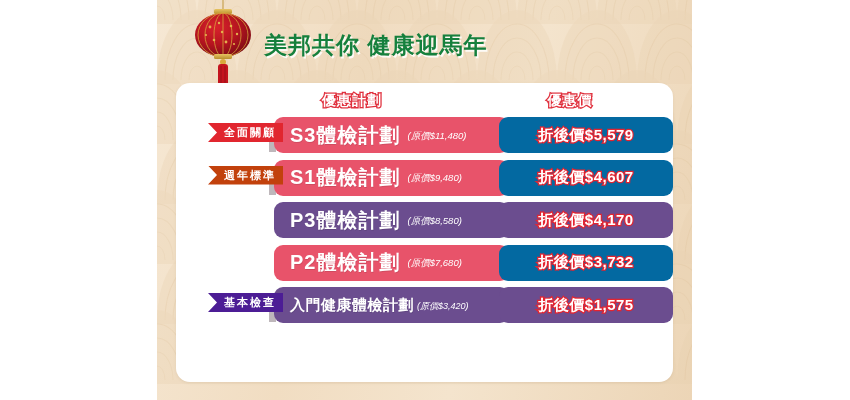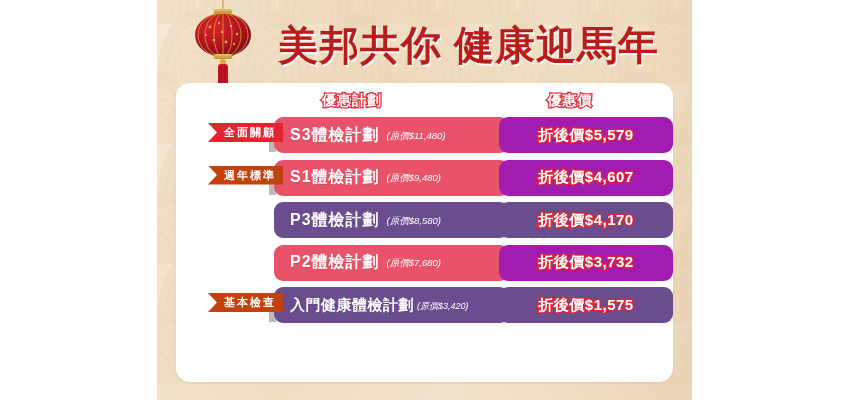--- a/index.html
+++ b/index.html
@@ -23,23 +23,23 @@
   }
   .pattern{position:absolute;inset:0;opacity:.55;}
   .pattern svg{display:block;width:100%;height:100%;}
 
   
   .lantern-wrap{position:absolute;left:186px;top:-6px;width:74px;height:120px;}
   .lantern-wrap svg{display:block;}
 
   
   .headline{
-    position:absolute;left:278px;top:22px;width:400px;height:48px;
-    font-size:40px;line-height:46px;font-weight:bold;letter-spacing:1px;
-    color:#b91c1c;
+    position:absolute;left:264px;top:22px;width:400px;height:48px;
+    font-size:23px;line-height:46px;font-weight:bold;letter-spacing:1px;
+    color:#15803d;
     text-shadow:1.5px 1.5px 0 rgba(255,255,255,.85);
     white-space:nowrap;
   }
 
   
   .card{
     position:absolute;left:176px;top:83px;width:497px;height:299px;
     background:#ffffff;border-radius:14px;
     box-shadow:0 1px 3px rgba(120,90,60,.10);
   }
@@ -67,56 +67,56 @@
     display:flex;align-items:center;
     padding:0 7px 0 16px;
     box-sizing:border-box;
     font-size:11px;font-weight:bold;letter-spacing:2px;
     color:#fff;white-space:nowrap;
     clip-path:polygon(0 0, 100% 0, 100% 100%, 0 100%, 9px 50%);
     z-index:3;
   }
   .tag.red{background:#e1262f;}
   .tag.navy{background:#c2410c;}
-  .tag.orange{background:#c2410c;font-family:Liberation Mono, monospace;}
+  .tag.orange{background:#4c1d95;font-family:Liberation Mono, monospace;}
   .tag-shadow{
     position:absolute;width:7px;height:25px;top:12px;
     background:rgba(70,50,60,.35);z-index:1;
   }
 
   
   .plan-pill{
     position:absolute;left:98px;top:2px;width:235px;height:36px;
     border-radius:9px;
     display:flex;align-items:center;
     box-sizing:border-box;padding-left:16px;
     z-index:2;
   }
   .plan-pill.pink{background:#e8536a;}
   .plan-pill.purple{background:#6b4d8f;}
   .plan-name{
-    font-size:16px;font-weight:bold;color:#fff;letter-spacing:1px;
+    font-size:20px;font-weight:bold;color:#fff;letter-spacing:1px;
     white-space:nowrap;
     text-shadow:0.5px 0.5px 0 rgba(0,0,0,.10);
   }
   .plan-orig{
     font-size:9.5px;color:#ffffff;margin-left:7px;white-space:nowrap;
     position:relative;top:1px;letter-spacing:0;font-style:italic;
   }
   .row.compact .plan-name{font-size:15px;letter-spacing:0.5px;}
   .row.compact .plan-orig{margin-left:3px;font-size:9px;}
 
   
   .price-pill{
     position:absolute;left:323px;top:2px;width:174px;height:36px;
     border-radius:9px;
     display:flex;align-items:center;justify-content:center;
     z-index:2;
   }
-  .price-pill.pink{background:#a21caf;}
+  .price-pill.pink{background:#0369a1;}
   .price-pill.purple{background:#6b4d8f;}
   .price-text{
     font-size:15px;font-weight:bold;color:#ffffff;letter-spacing:0.5px;
     white-space:nowrap;
     -webkit-text-stroke:2.4px #e42430;
     paint-order:stroke fill;
   }
 </style>
 </head>
 <body>

